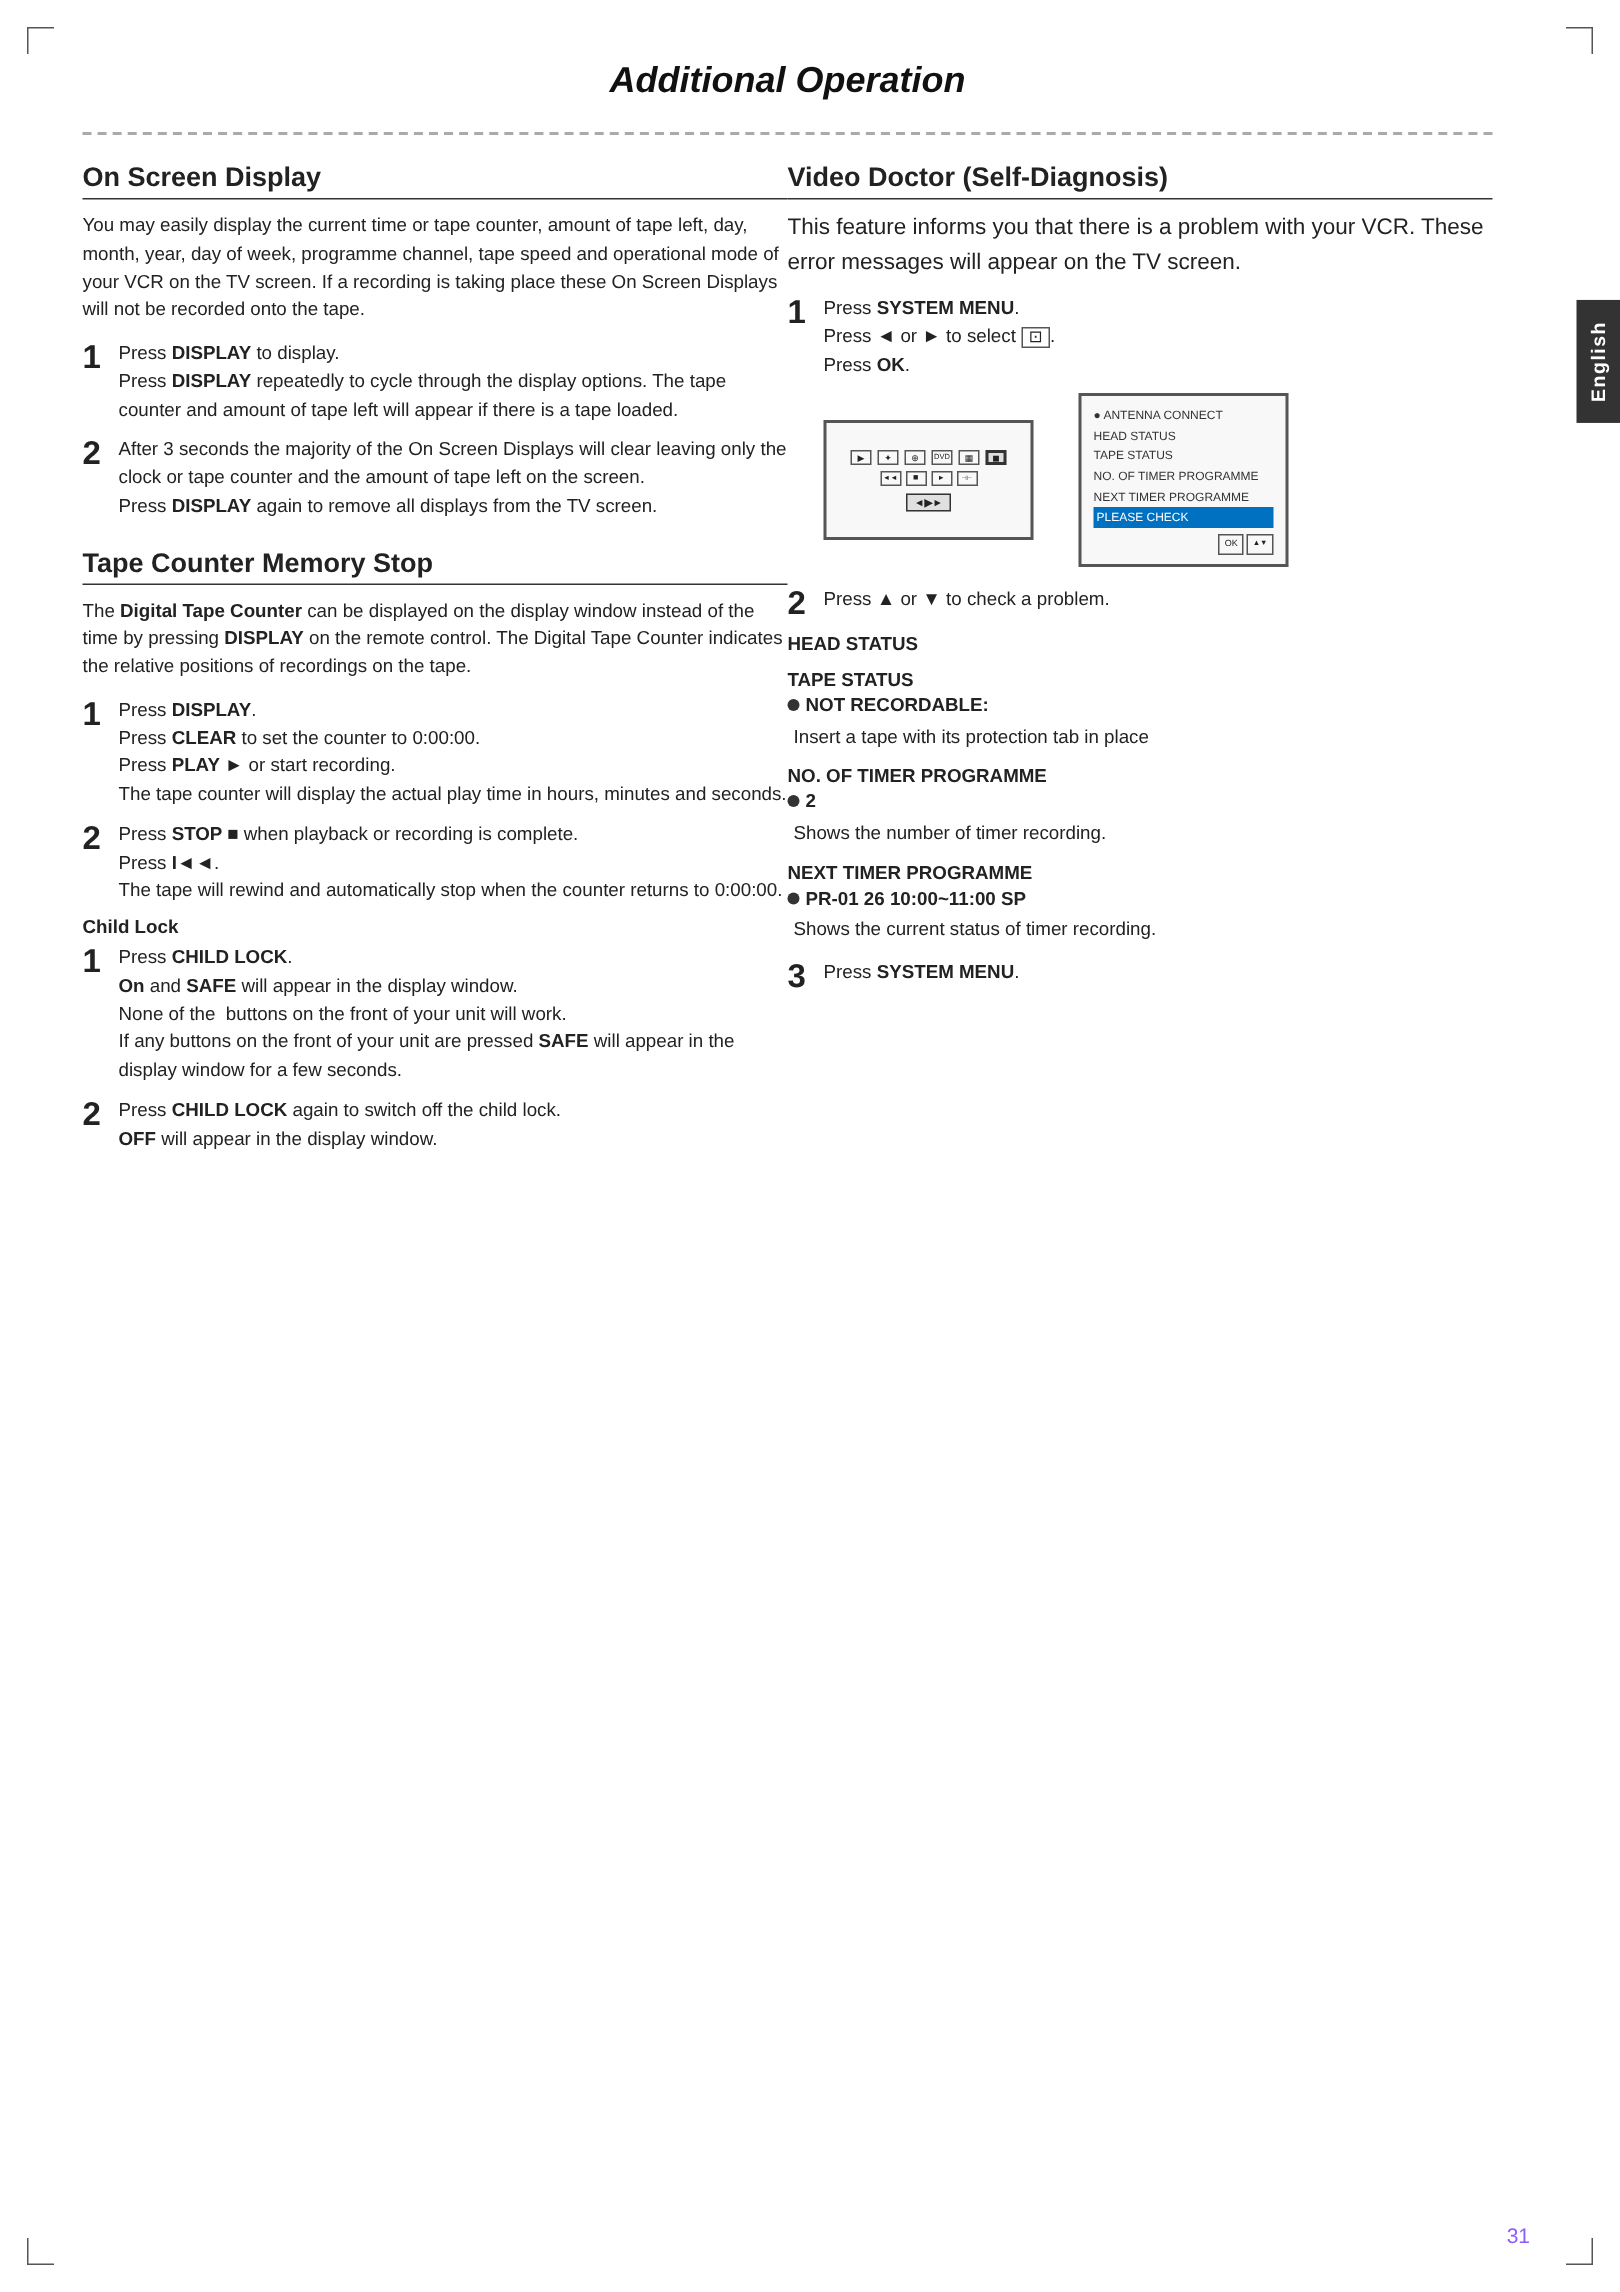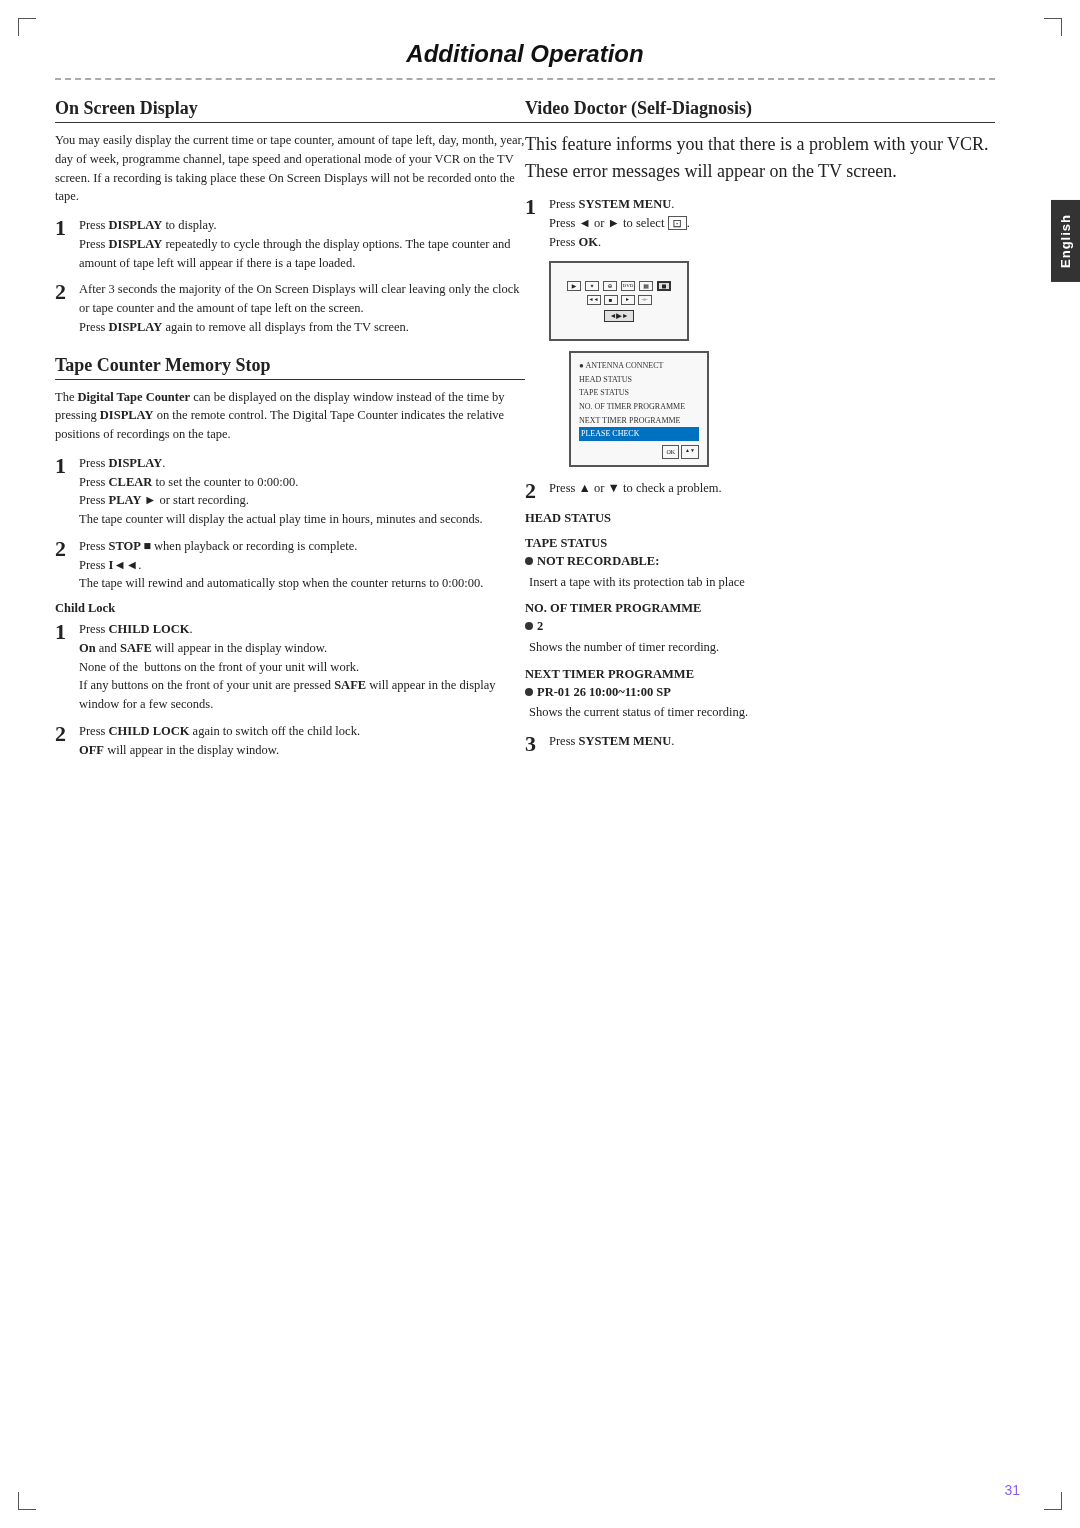--- a/index.html
+++ b/index.html
@@ -55,38 +55,37 @@
       padding: 14px 7px;
       letter-spacing: 1px;
     }
 
     
     .page-title {
       text-align: center;
       font-size: 24px;
       font-style: italic;
       font-weight: bold;
-      margin-bottom: 10px;
+      margin-bottom: 20px;
       color: #111;
       padding-right: 30px;
     }
 
     
     .dashed-divider {
       border: none;
       border-top: 2px dashed #aaa;
       margin-bottom: 18px;
       margin-right: 30px;
     }
 
     
     .two-col {
       display: flex;
       margin-right: 30px;
-      font-family: Liberation Serif, serif;
     }
 
     .col-left {
       flex: 1;
       min-width: 0;
     }
 
     .col-right {
       flex: 1;
       min-width: 0;
@@ -148,32 +147,31 @@
     }
 
     
     .note-section {
       margin-top: 8px;
       font-size: 12.5px;
     }
 
     
     .video-doctor-intro {
-      font-size: 18px;
+      font-size: 15px;
       line-height: 1.5;
       margin-bottom: 10px;
     }
 
     
     .tv-diagram-container {
       display: flex;
       gap: 10px;
       margin: 10px 0 12px 24px;
-      align-items: flex-start;
-      flex-direction: column;
+      align-items: center;
     }
 
     .tv-screen {
       border: 2px solid #555;
       background: #f8f8f8;
       position: relative;
     }
 
     .tv-screen-top {
       width: 140px;

